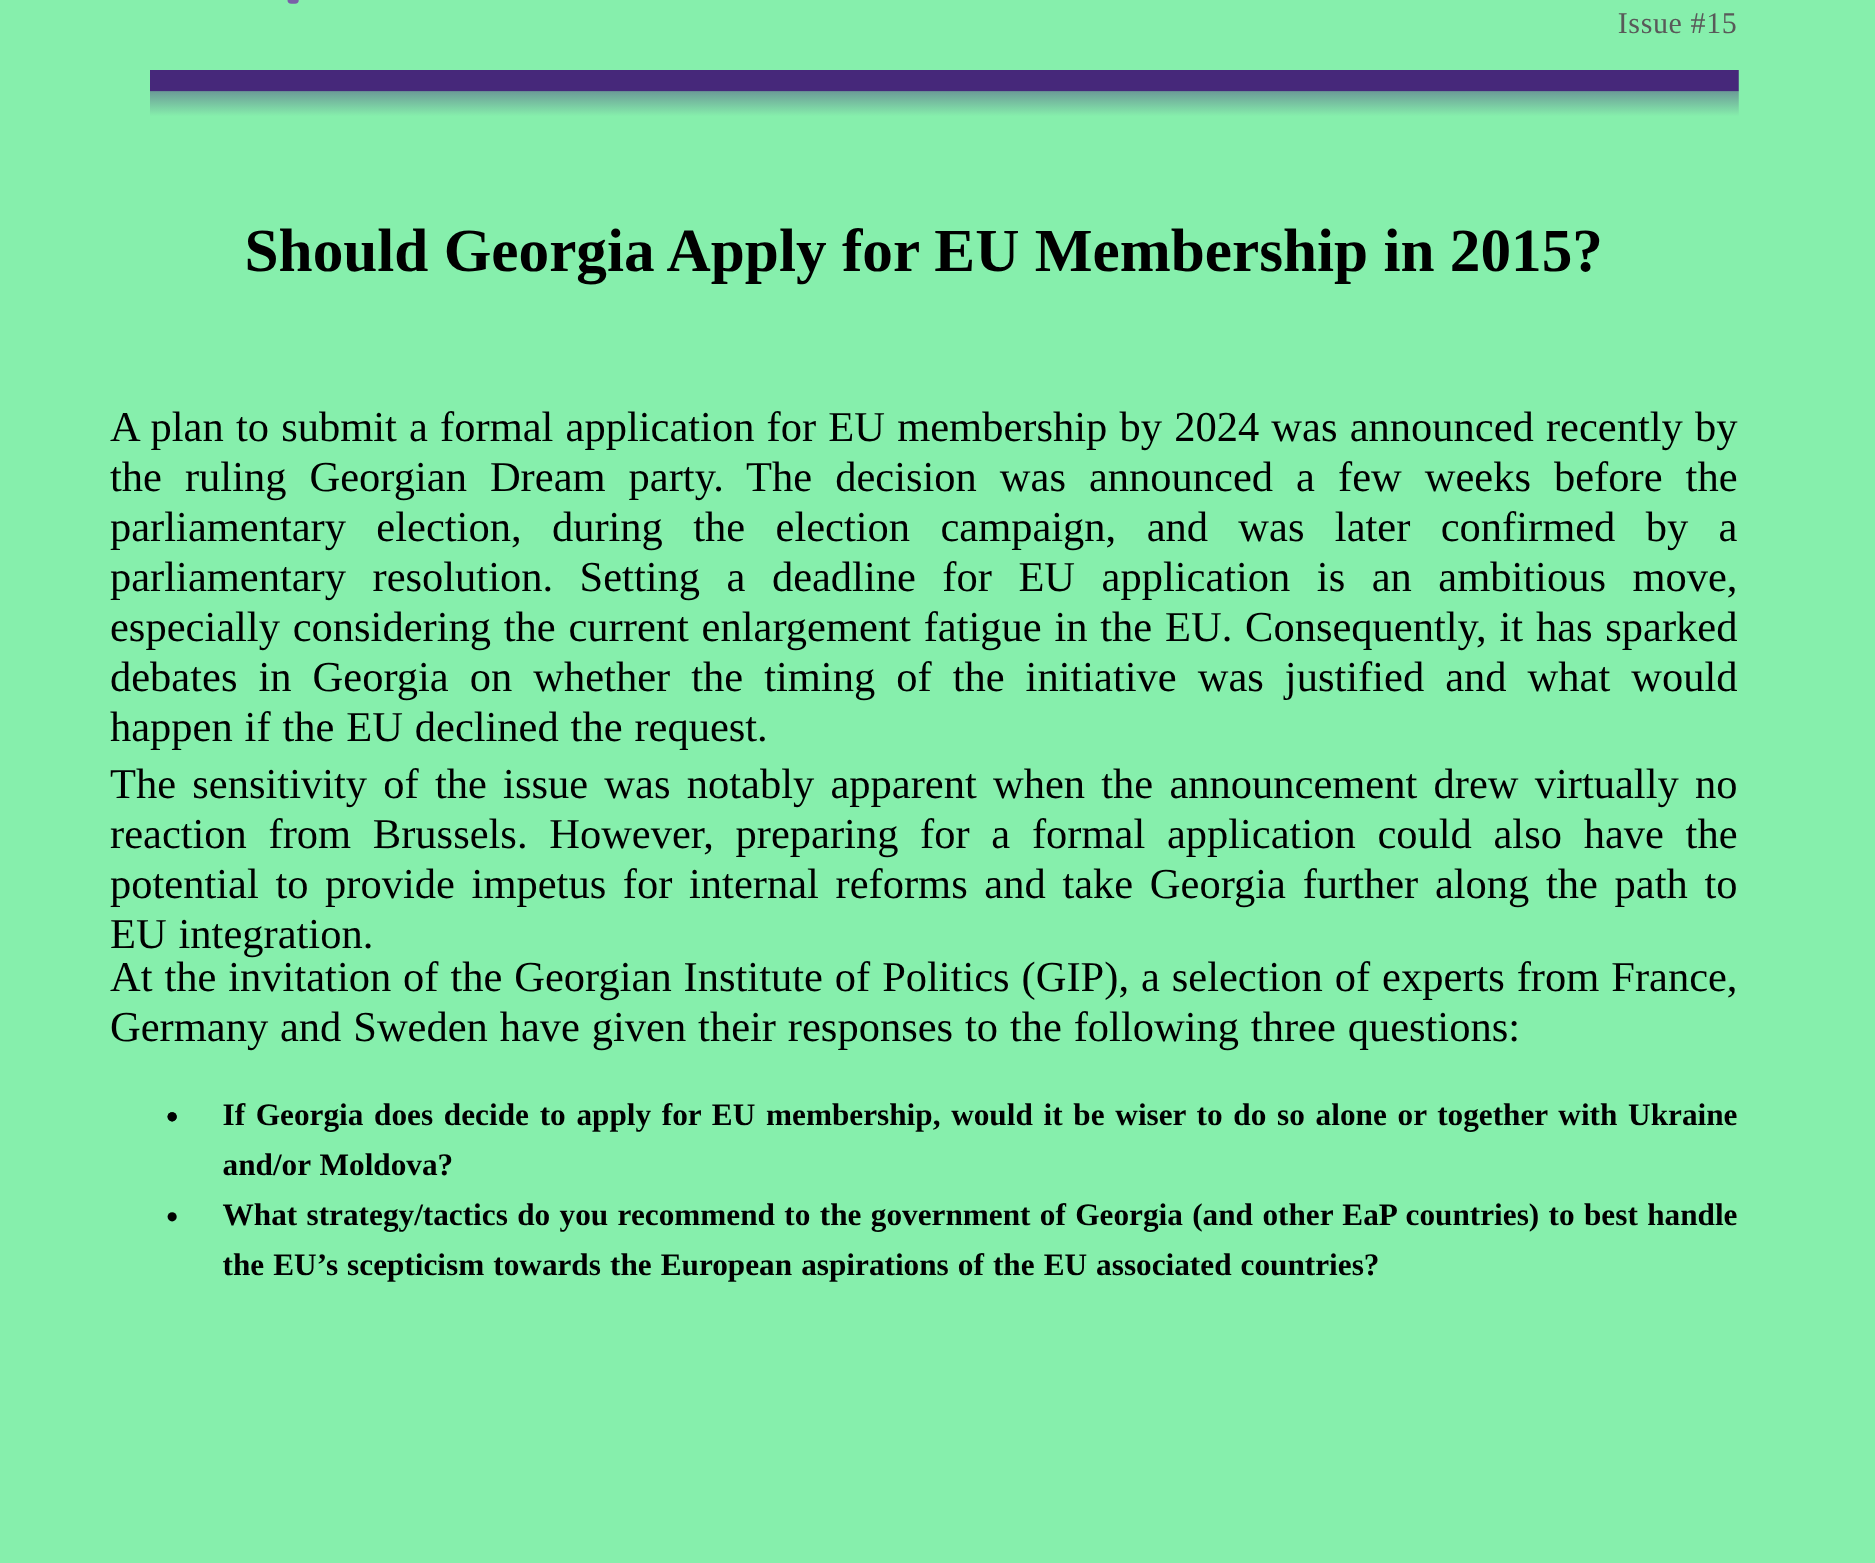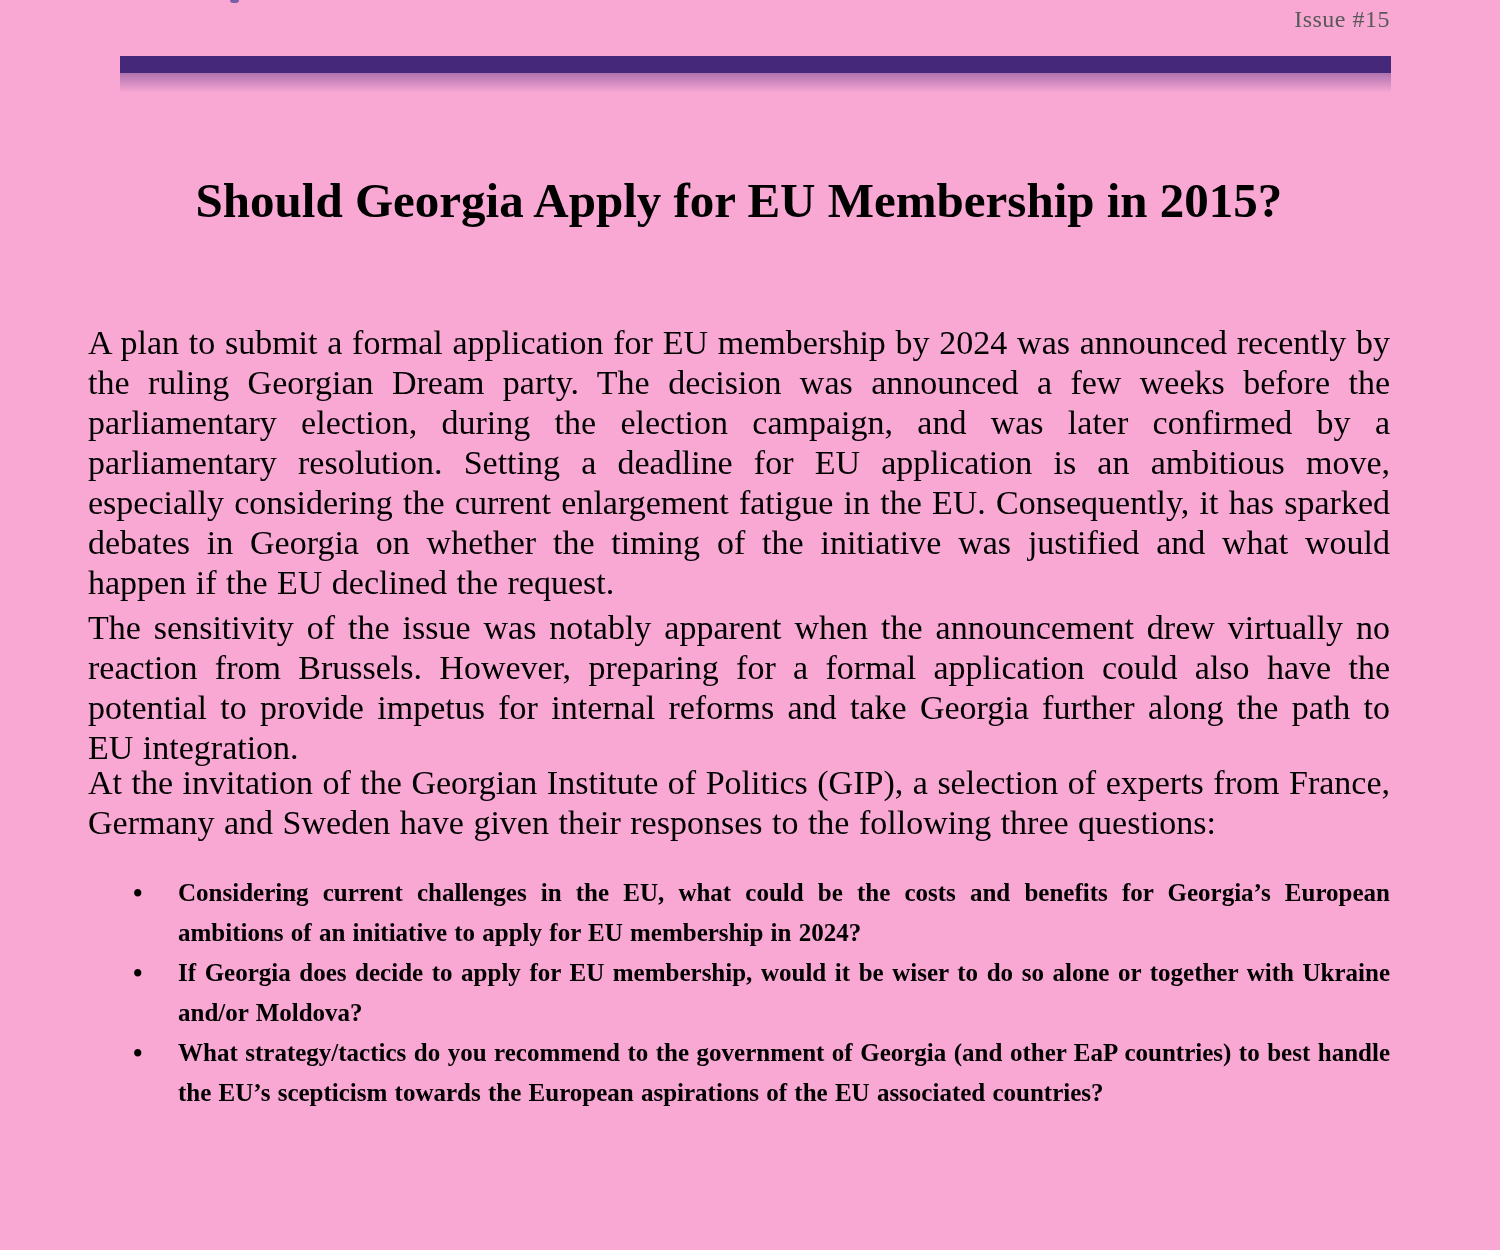--- a/index.html
+++ b/index.html
@@ -4,21 +4,21 @@
 <style>
   html, body {
     margin: 0;
     padding: 0;
     background: #ffffff;
   }
   .page {
     position: relative;
     width: 1500px;
     height: 1250px;
-    background: #f9a8d4;
+    background: #86efac;
     font-family: "Liberation Serif", serif;
     color: #000000;
     overflow: hidden;
   }
   .issue-label {
     position: absolute;
     top: 6px;
     right: 110px;
     font-size: 24px;
     color: #595959;
@@ -116,21 +116,20 @@
 
   <p class="body-par par-1">A plan to submit a formal application for EU membership by 2024 was announced recently by the ruling Georgian Dream party. The decision was announced a few weeks before the parliamentary election, during the election campaign, and was later confirmed by a parliamentary resolution. Setting a deadline for EU application is an ambitious move, especially considering the current enlargement fatigue in the EU. Consequently, it has sparked debates in Georgia on whether the timing of the initiative was justified and what would happen if the EU declined the request.</p>
 
   <p class="body-par par-3">At the invitation of the Georgian Institute of Politics (GIP), a selection of experts from France, Germany and Sweden have given their responses to the following three questions:</p>
 
   <p class="body-par par-2">The sensitivity of the issue was notably apparent when the announcement drew virtually no reaction from Brussels.  However, preparing for a formal application could also have the potential to provide impetus for internal reforms and take Georgia further along the path to EU integration.</p>
 
   <ul class="question-list">
     <li class="question-item">
       <span class="bullet-marker">•</span>
-      <span class="question-text">Considering current challenges in the EU, what could be the costs and benefits for Georgia’s European ambitions of an initiative to apply for EU membership in 2024?</span>
     </li>
     <li class="question-item">
       <span class="bullet-marker">•</span>
       <span class="question-text">If Georgia does decide to apply for EU membership, would it be wiser to do so alone or together with Ukraine and/or Moldova?</span>
     </li>
     <li class="question-item">
       <span class="bullet-marker">•</span>
       <span class="question-text">What strategy/tactics do you recommend to the government of Georgia (and other EaP countries) to best handle the EU’s scepticism towards the European aspirations of the EU associated countries?</span>
     </li>
   </ul>

